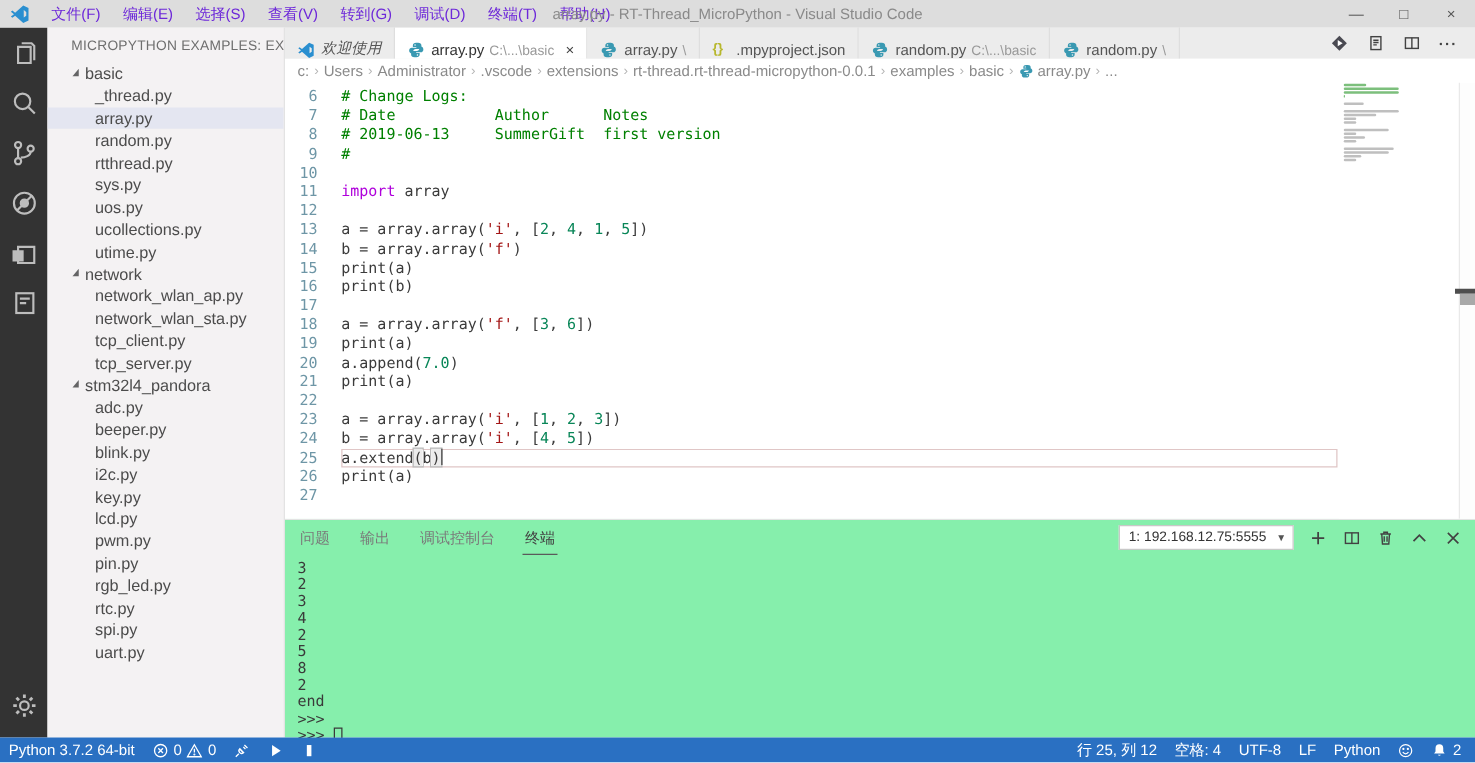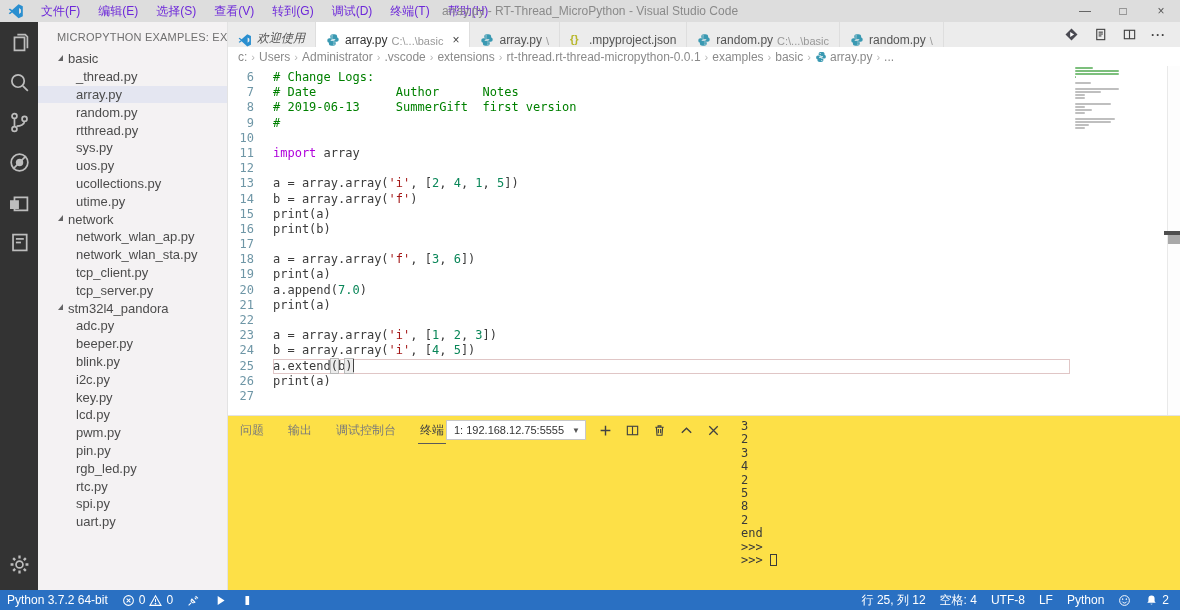--- a/index.html
+++ b/index.html
@@ -65,21 +65,21 @@
   .tok-c{color:#008000;} .tok-k{color:#af00db;} .tok-s{color:#a31515;} .tok-n{color:#098658;} .tok-d{color:#3b3b3b;}
   .tok-b{background:#ececec;box-shadow:0 0 0 1px #b9b9b9;}
   .cursor{display:inline-block;width:1.5px;height:13px;background:#444;vertical-align:-2px;}
   .minimap{position:absolute;top:0;right:13px;width:96px;height:100%;background:#fff;}
   .mm-line{height:2px;margin:1px 0 0 4px;border-radius:1px;}
   .oruler{position:absolute;top:0;right:0;width:13px;height:100%;border-left:1px solid #e9e9e9;background:#fdfdfd;}
   .or-mark{position:absolute;top:165px;left:-4px;right:0;height:4px;background:#4e4e4e;}
   .or-thumb{position:absolute;top:169px;left:0;right:0;height:9px;background:#a9a9a9;}
 
   
-  .panel{height:175px;flex:none;border-top:1px solid #e3e3e3;display:flex;flex-direction:row;background:#fde047;}
+  .panel{height:175px;flex:none;border-top:1px solid #e3e3e3;display:flex;flex-direction:column;background:#86efac;}
   .panel-header{height:28px;display:flex;align-items:center;padding:0 10px;flex:none;}
   .panel-tabs{display:flex;gap:20px;}
   .ptab{font-size:12px;color:#7a7a7a;padding:5px 2px 4px;cursor:default;}
   .ptab.active{color:#424242;border-bottom:1px solid #5a5a5a;}
   .panel-right{margin-left:auto;display:flex;align-items:center;gap:12px;color:#424242;}
   .term-select{display:flex;align-items:center;border:1px solid #c8c8c8;background:#fff;height:20px;padding:0 5px 0 7px;font-size:11px;color:#333;min-width:128px;}
   .term-select .caret{margin-left:8px;font-size:8px;color:#555;}
   .panel-right .ic svg{width:15px;height:15px;display:block;}
   .terminal{flex:1;padding:4px 0 0 10px;font-family:"DejaVu Sans Mono","Liberation Mono",monospace;font-size:12px;line-height:13.4px;color:#3a3a3a;white-space:pre;}
   .tcursor{display:inline-block;width:7px;height:12px;border:1px solid #3a3a3a;vertical-align:-2px;}

